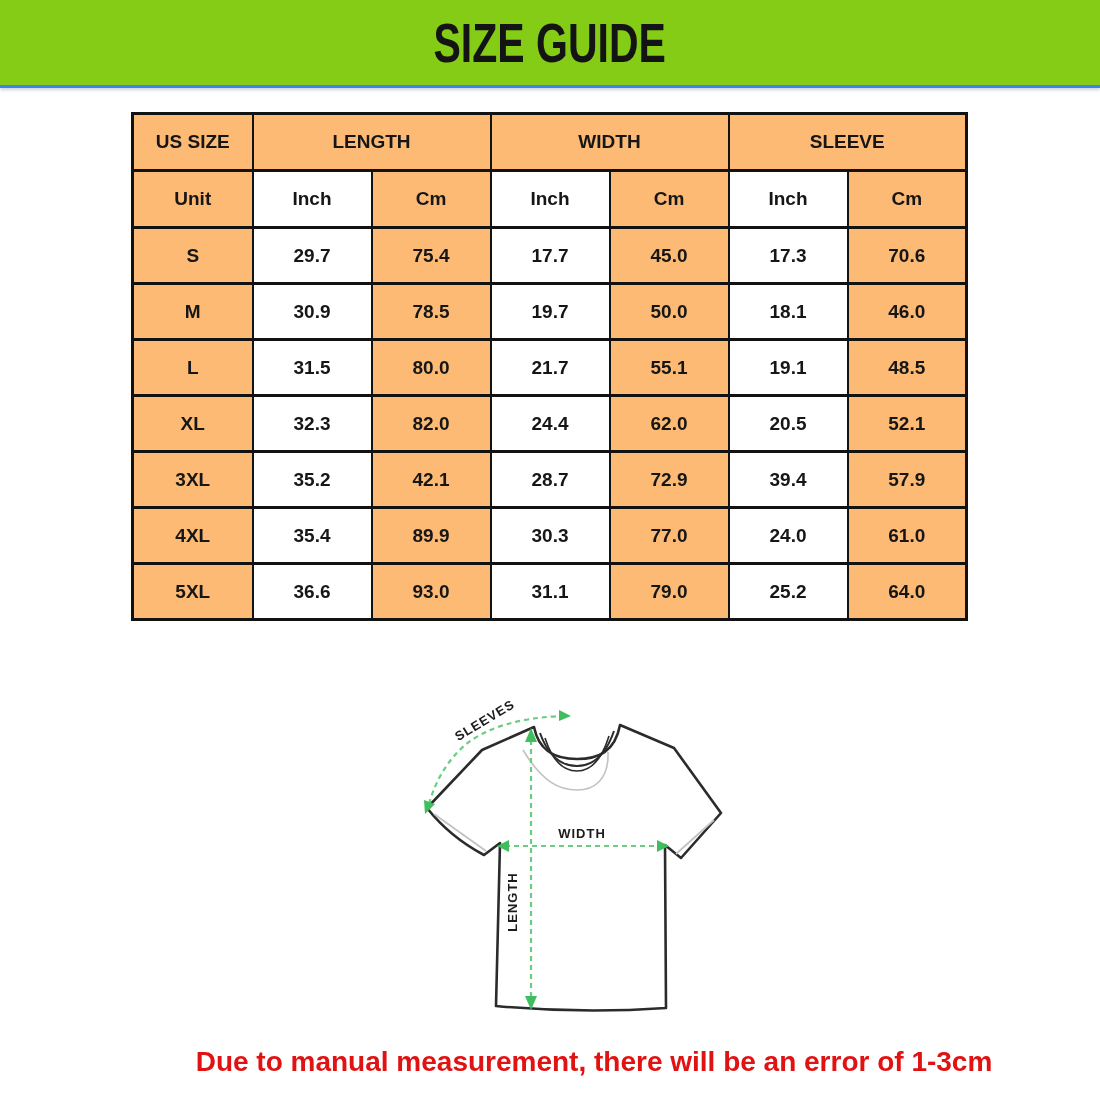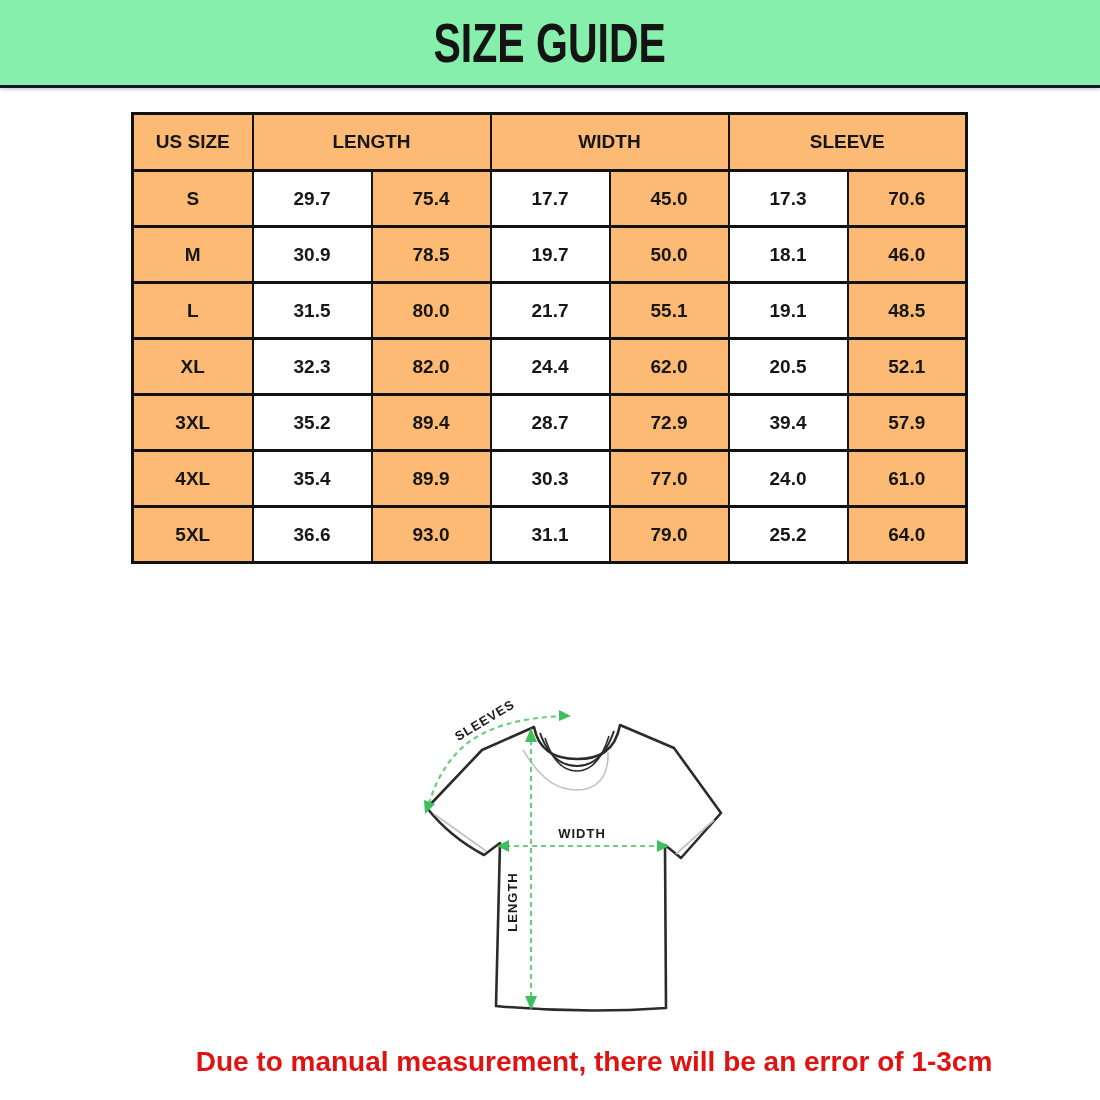--- a/index.html
+++ b/index.html
@@ -2,23 +2,23 @@
 <html><head>
 <meta charset="utf-8">
 <style>
   html,body { margin:0; padding:0; background:#ffffff; }
   body { width:1100px; height:1100px; font-family:"Liberation Sans", sans-serif; }
   .page { position:relative; width:1100px; height:1100px; background:#ffffff; overflow:hidden; }
 
   
   .banner {
     position:absolute; top:0; left:0; width:1100px; height:85px;
-    background:#86efac;
+    background:#84cc16;
     display:flex; align-items:center; justify-content:center;
-    border-bottom:3px solid #0f172a;
+    border-bottom:3px solid #3b82f6;
     box-shadow:0 2px 3px rgba(110,130,145,0.35);
   }
   .banner-title {
     font-size:50px; font-weight:bold; color:#141414;
     display:inline-block; transform:scale(0.82,1.1); letter-spacing:0px;
     white-space:nowrap;
   }
 
   
   .size-table {
@@ -67,20 +67,29 @@
       <col style="width:119px">
         <col style="width:119px">
     </colgroup>
     <thead>
       <tr>
         <th class="g">US SIZE</th>
         <th class="g" colspan="2">LENGTH</th>
         <th class="g" colspan="2">WIDTH</th>
         <th class="g" colspan="2">SLEEVE</th>
       </tr>
+      <tr>
+        <th class="g">Unit</th>
+        <th class="w">Inch</th>
+        <th class="g">Cm</th>
+        <th class="w">Inch</th>
+        <th class="g">Cm</th>
+        <th class="w">Inch</th>
+        <th class="g">Cm</th>
+      </tr>
     </thead>
     <tbody id="size-rows">
         <tr>
           <td class="g">S</td>
           <td class="w">29.7</td>
           <td class="g">75.4</td>
           <td class="w">17.7</td>
           <td class="g">45.0</td>
           <td class="w">17.3</td>
           <td class="g">70.6</td>
@@ -108,21 +117,21 @@
           <td class="w">32.3</td>
           <td class="g">82.0</td>
           <td class="w">24.4</td>
           <td class="g">62.0</td>
           <td class="w">20.5</td>
           <td class="g">52.1</td>
         </tr>
         <tr>
           <td class="g">3XL</td>
           <td class="w">35.2</td>
-          <td class="g">89.4</td>
+          <td class="g">42.1</td>
           <td class="w">28.7</td>
           <td class="g">72.9</td>
           <td class="w">39.4</td>
           <td class="g">57.9</td>
         </tr>
         <tr>
           <td class="g">4XL</td>
           <td class="w">35.4</td>
           <td class="g">89.9</td>
           <td class="w">30.3</td>

